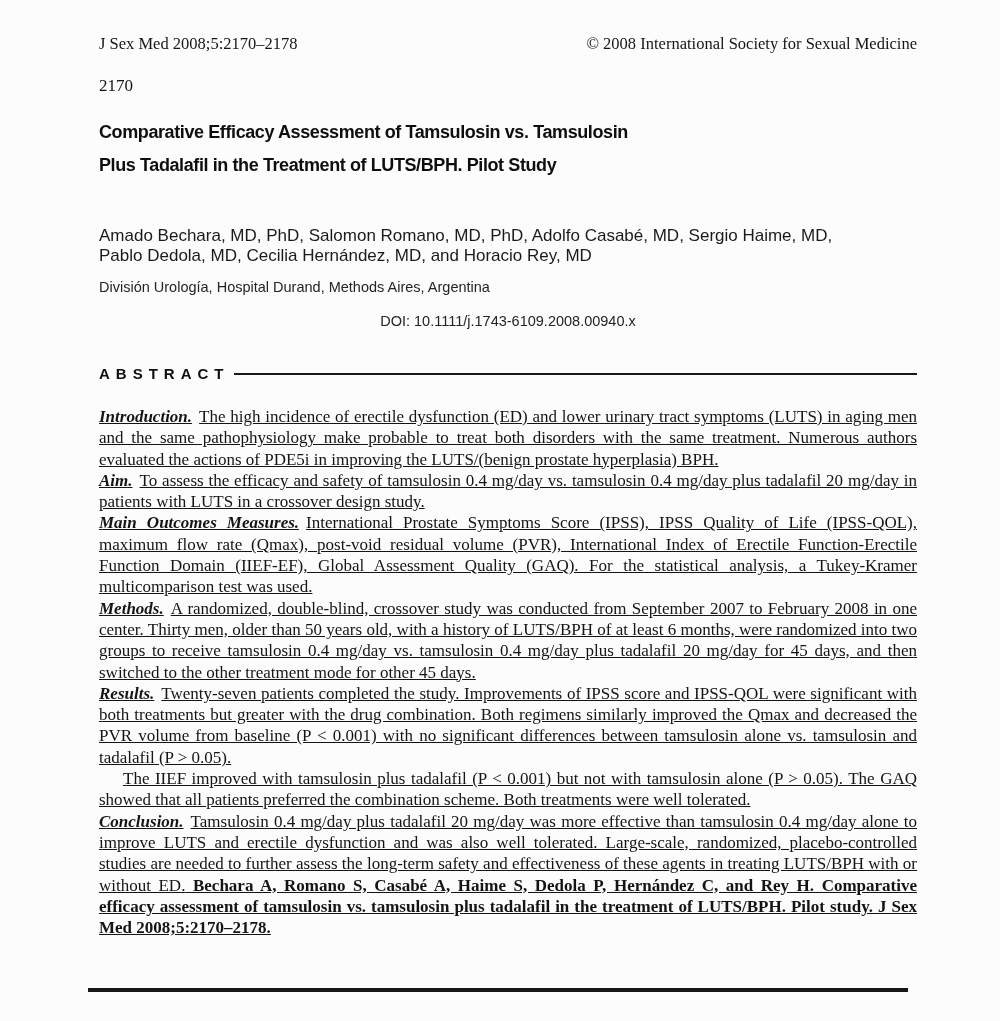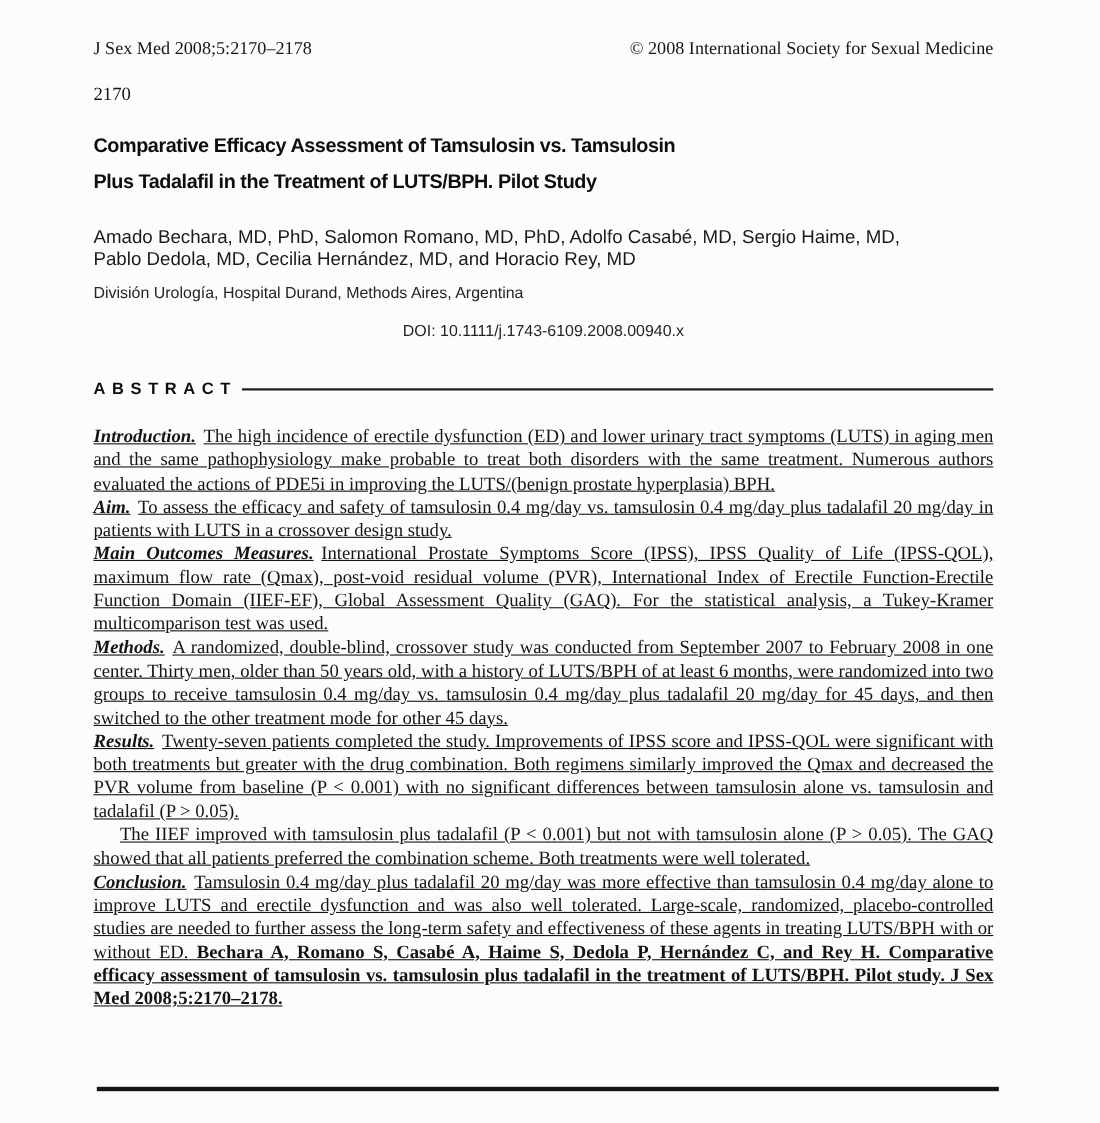--- a/index.html
+++ b/index.html
@@ -11,21 +11,21 @@
     position: relative;
     width: 1000px;
     height: 1021px;
     background: #fcfcfc;
     color: #151515;
     font-family: "Liberation Serif", serif;
     overflow: hidden;
   }
   .content {
     position: absolute;
-    left: 85px;
+    left: 99px;
     top: 0;
     width: 818px;
   }
   .header-row {
     display: flex;
     justify-content: space-between;
     margin-top: 34px;
     font-size: 16.5px;
     line-height: 20px;
   }
@@ -37,21 +37,21 @@
   .article-title {
     margin-top: 20px;
     font-family: "Liberation Sans", sans-serif;
     font-weight: bold;
     font-size: 18px;
     line-height: 33px;
     letter-spacing: -0.4px;
     color: #0e0e0e;
   }
   .authors {
-    margin-top: 24px;
+    margin-top: 44px;
     font-family: "Liberation Sans", sans-serif;
     font-size: 17px;
     line-height: 20px;
     color: #1a1a1a;
   }
   .affiliation {
     margin-top: 12px;
     font-family: "Liberation Sans", sans-serif;
     font-size: 14.5px;
     line-height: 19px;

